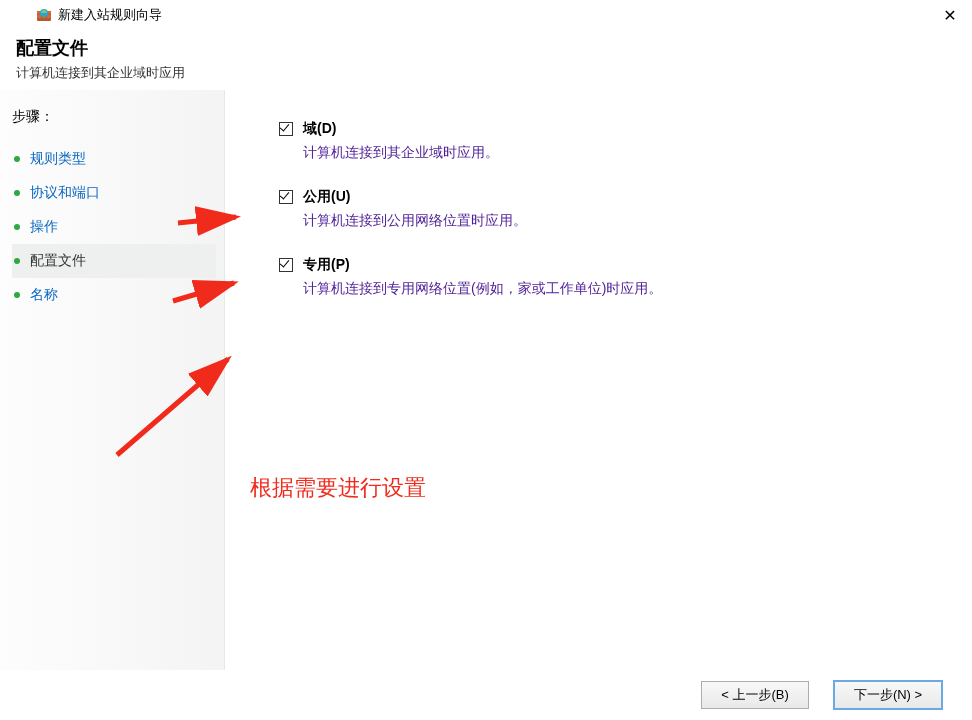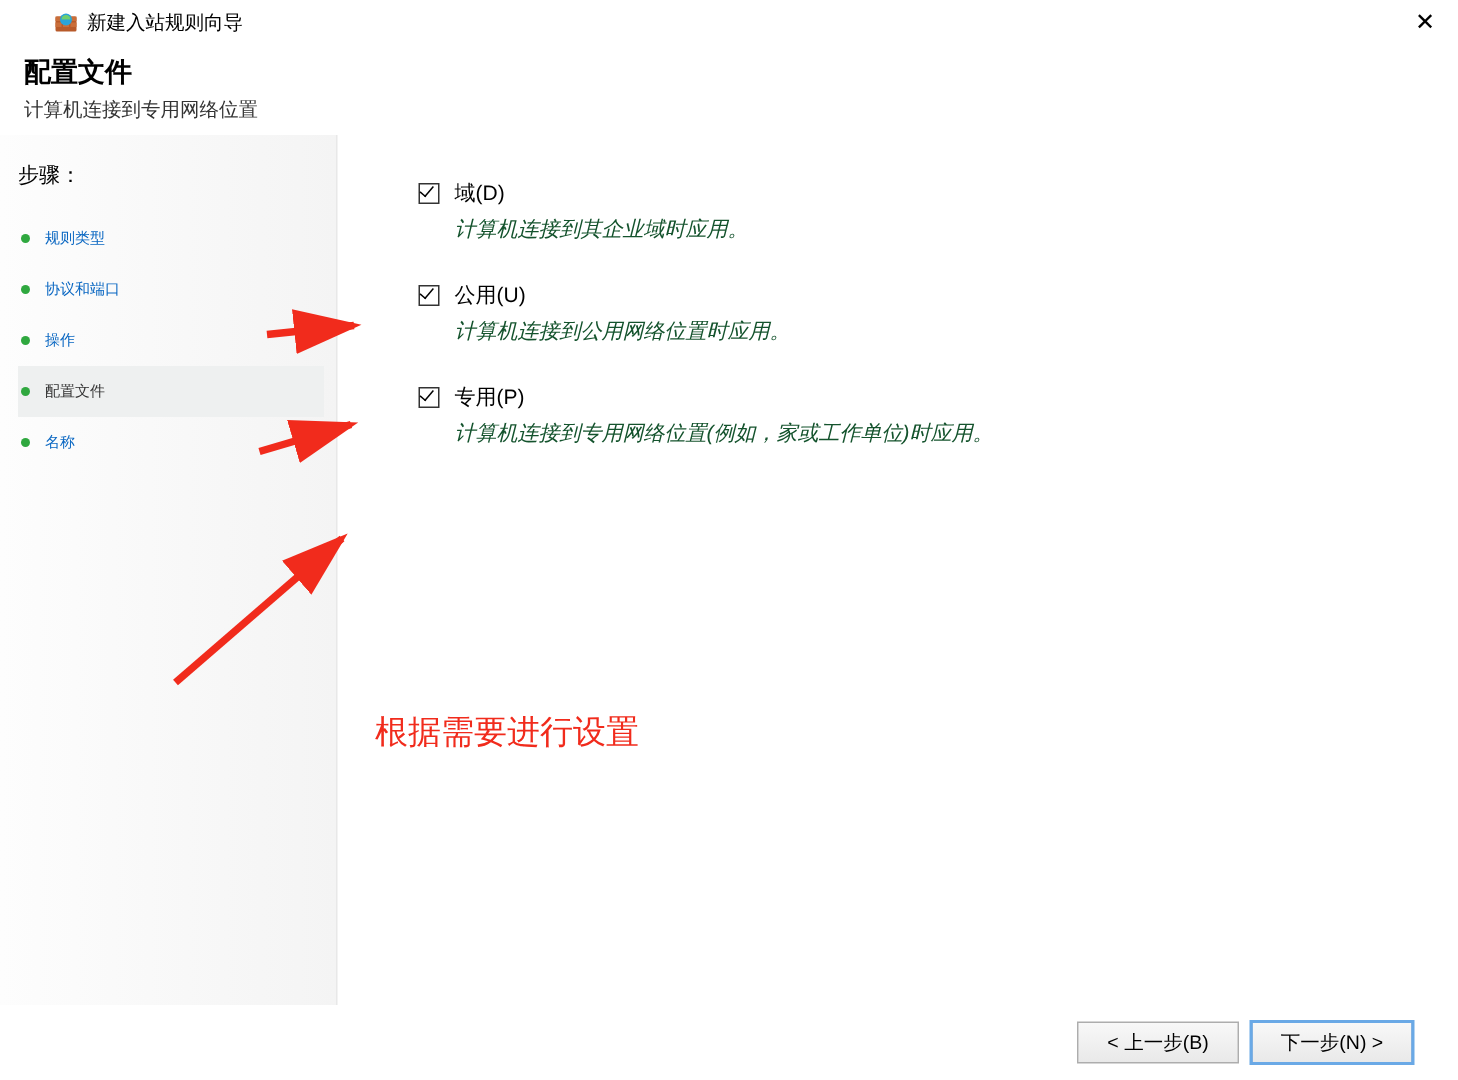--- a/index.html
+++ b/index.html
@@ -60,21 +60,21 @@
   }
   .sidebar-title {
     font-weight: 400;
     font-size: 14px;
     margin-bottom: 16px;
   }
   .step {
     display:flex; align-items:center;
     height: 34px;
     padding-left: 2px;
-    font-size: 10px;
+    font-size: 14px;
     cursor: pointer;
   }
   .step.active { background:#eef0f0; }
   .bullet {
     width:6px;height:6px;border-radius:50%;
     background:#2fa83f; margin-right:10px;
     flex:0 0 auto;
   }
   .step.active .bullet { background:#2fa83f; }
   .step-label { color:#0a67c2; }
@@ -108,34 +108,34 @@
   }
   .chk:checked::after{
     content:"";
     position:absolute;
     left:2px; top:-1px;
     width:4px; height:8px;
     border:solid #000;
     border-width:0 1.8px 1.8px 0;
     transform:rotate(40deg);
   }
-  .opt-label { font-weight:400; font-size:14px; }
+  .opt-label { font-weight:700; font-size:14px; }
   .opt-desc {
     margin-left:24px; margin-top:6px;
-    font-size:14px; color:#14532d;font-style:italic;
+    font-size:14px; color:#4c1d95;
   }
 
   
   .footer {
     position:absolute;
     left:0; right:0; bottom:0;
     height:50px;
     display:flex; align-items:center; justify-content:flex-end;
     padding-right:30px;
-    gap:8px;
+    gap:25px;
   }
   .btn {
     min-width:108px; height:28px;
     border:1px solid #adadad;
     background:linear-gradient(#f8f8f8,#e9e9e9);
     font-size:13px;
     cursor:pointer;
     padding:0 10px;
   }
   .btn.default {
@@ -176,21 +176,21 @@
       </svg>
     </span>
     <span class="title-text">新建入站规则向导</span>
     <div class="close-btn">
       <span>✕</span>
     </div>
   </div>
 
   <div class="header">
     <h1>配置文件</h1>
-    <div class="subtitle">计算机连接到专用网络位置</div>
+    <div class="subtitle">计算机连接到其企业域时应用</div>
   </div>
 
   <div class="body">
 
     <div class="sidebar">
       <div class="sidebar-title">步骤：</div>
 
       <div class="step">
         <span class="bullet"></span>
         <span class="step-label">规则类型</span>

